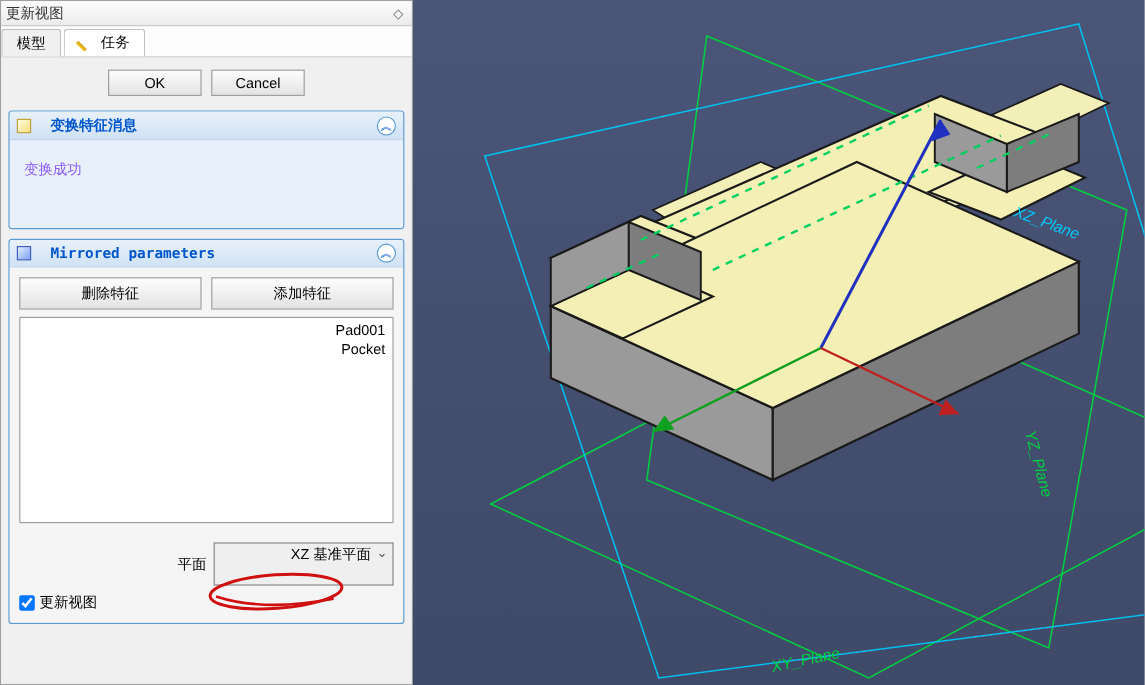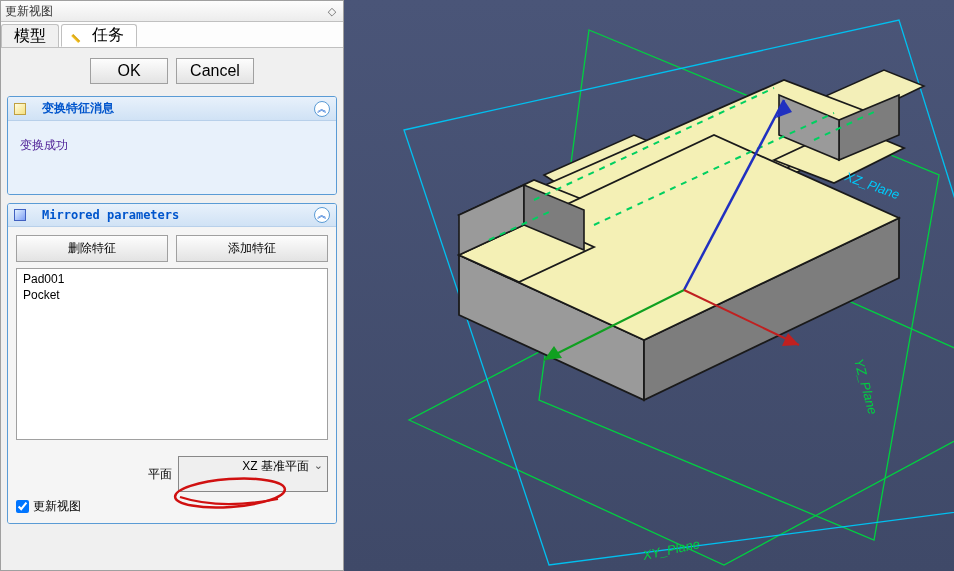--- a/index.html
+++ b/index.html
@@ -48,21 +48,21 @@
       border: 1px solid #c0c0c0;
       border-bottom: none;
       background: #f0f0f0;
       margin-right: 2px;
       margin-top: 2px;
       cursor: pointer;
       display: flex;
       align-items: center;
       gap: 4px;
       border-radius: 3px 3px 0 0;
-      font-size: 16px;
+      font-size: 12px;
     }
     .tab.active {
       background: #fff;
       border-bottom: 1px solid #fff;
       position: relative;
       z-index: 1;
     }
     .tab-content {
       flex: 1;
       padding: 10px 6px;
@@ -74,21 +74,21 @@
       gap: 8px;
       justify-content: center;
       margin-bottom: 12px;
     }
     .btn {
       padding: 3px 0;
       width: 78px;
       border: 1px solid #a0a0a0;
       background: linear-gradient(to bottom, #fdfdfd, #e3e3e3);
       cursor: pointer;
-      font-size: 16px;
+      font-size: 12px;
       text-align: center;
     }
     .group-box {
       border: 1px solid #5a9bd5;
       border-radius: 3px;
       margin-bottom: 8px;
       overflow: hidden;
     }
     .group-header {
       background: linear-gradient(to bottom, #e8f1fb, #d0e2f5);
@@ -114,21 +114,21 @@
       background: #fff;
       color: #0055cc;
       font-size: 10px;
       cursor: pointer;
     }
     .group-body {
       padding: 10px 8px;
       background: #e8f1fb;
     }
     .msg-success {
-      color: #4c1d95;
+      color: #8b5cf6;
       padding: 6px 4px 30px 4px;
     }
     .group-body2 {
       padding: 8px;
       background: #f5f5f5;
     }
     .feat-btns {
       display: flex;
       gap: 8px;
       margin-bottom: 6px;
@@ -146,20 +146,21 @@
       border: 1px solid #a0a0a0;
       background: #fff;
       height: 172px;
       padding: 2px;
       overflow-y: auto;
     }
     .listitem {
       padding: 1px 4px;
       cursor: pointer;
       font-size: 12px;
+      text-align: right;
     }
     .form-row {
       display: flex;
       align-items: center;
       margin-top: 16px;
       gap: 6px;
       text-align: right;
     }
     .form-label {
       width: 156px;

